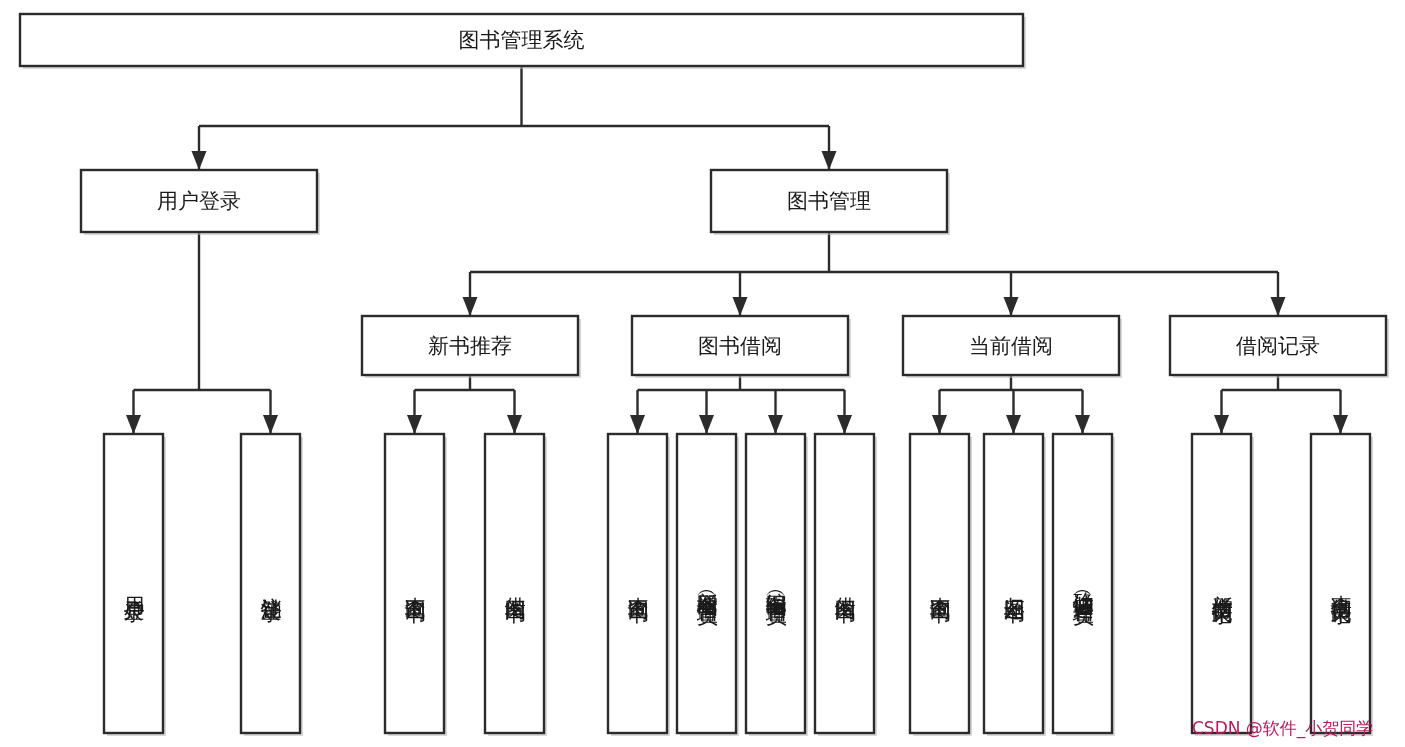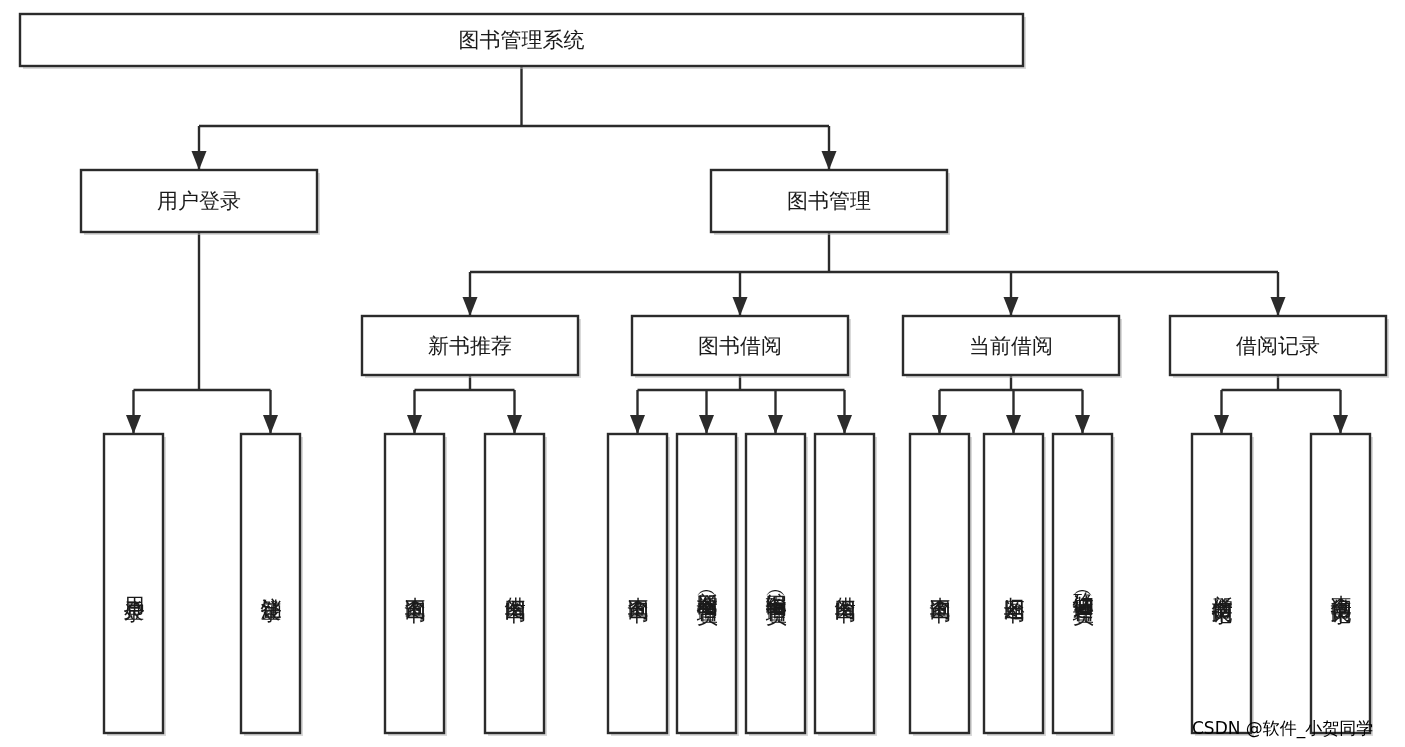--- a/index.html
+++ b/index.html
@@ -198,14 +198,14 @@
       <div class="node-label-v" style="left: 608px; top: 434px; width: 59px; height: 299px;">查询图书</div>
       <div class="node-label-v" style="left: 677px; top: 434px; width: 59px; height: 299px;">新增图书（管理员）</div>
       <div class="node-label-v" style="left: 746px; top: 434px; width: 59px; height: 299px;">编辑图书（管理员）</div>
       <div class="node-label-v" style="left: 815px; top: 434px; width: 59px; height: 299px;">借阅图书</div>
       <div class="node-label-v" style="left: 910px; top: 434px; width: 59px; height: 299px;">查询图书</div>
       <div class="node-label-v" style="left: 984px; top: 434px; width: 59px; height: 299px;">归还图书</div>
       <div class="node-label-v" style="left: 1053px; top: 434px; width: 59px; height: 299px;">确认归还（管理员）</div>
       <div class="node-label-v" style="left: 1192px; top: 434px; width: 59px; height: 299px;">新增借阅记录</div>
       <div class="node-label-v" style="left: 1311px; top: 434px; width: 59px; height: 299px;">查询借阅记录</div>
     </div>
-  <div class="watermark" style="left: 1192px; top: 717px; color: #000000;">CSDN @软件_小贺同学</div>
+  <div class="watermark" style="left: 1192px; top: 717px; color: #be185d;">CSDN @软件_小贺同学</div>
 </div>
 
 </body></html>

